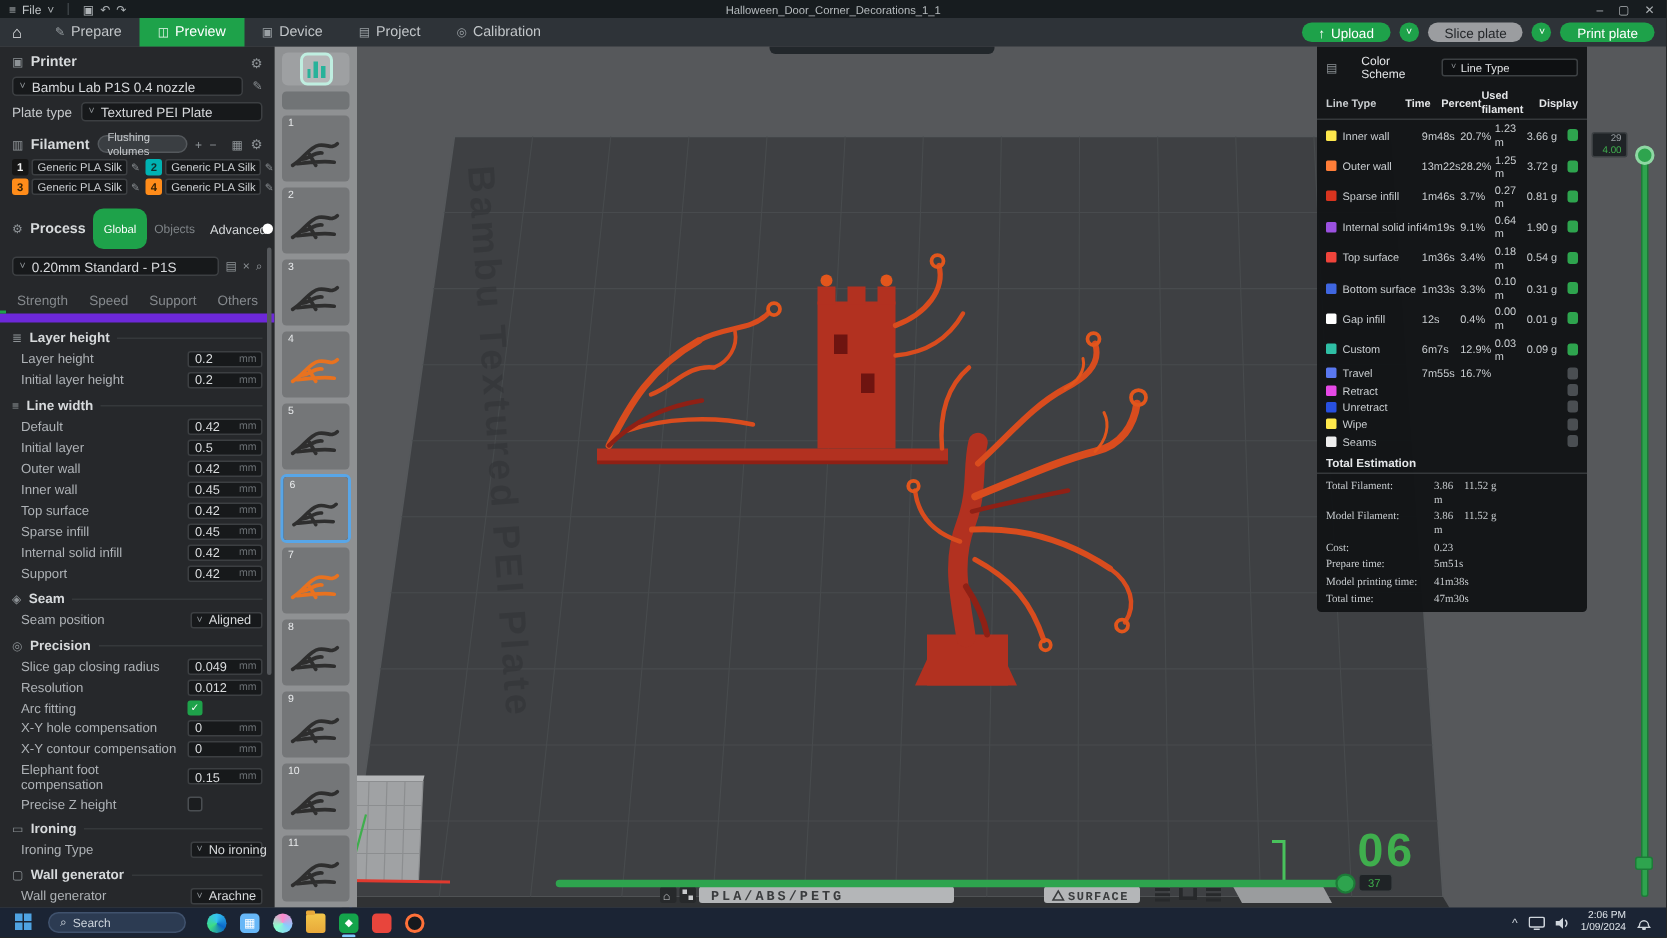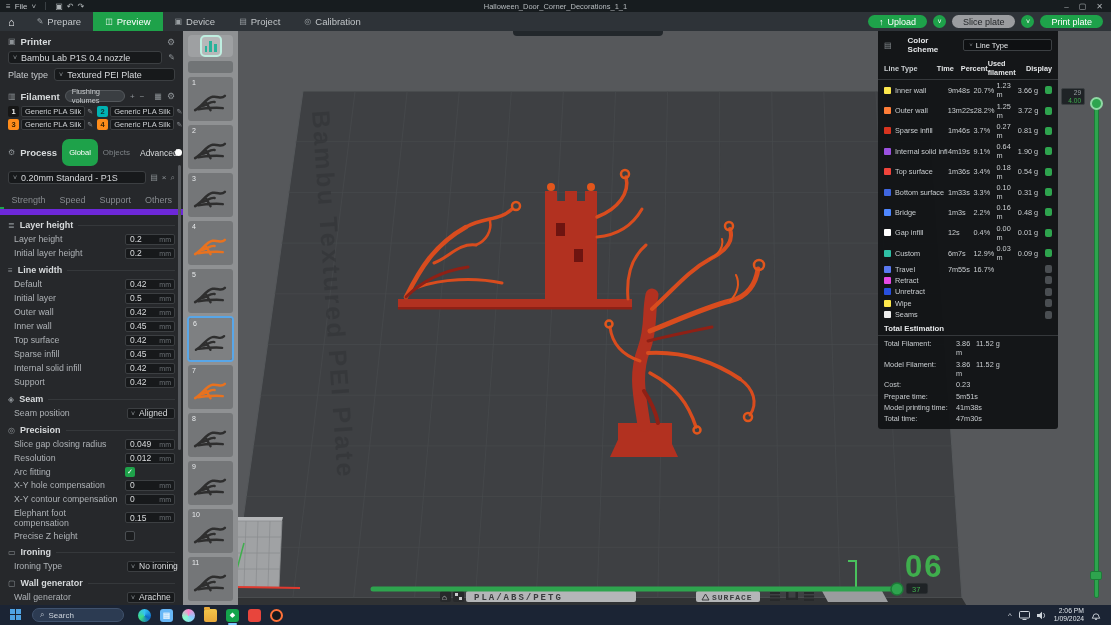--- a/index.html
+++ b/index.html
@@ -115,42 +115,42 @@
   .vslider-tip .l1{font-size:6.5px;color:#9aa0a4;}
   .vslider-tip .l2{font-size:6.5px;color:#3fae4d;}
   .vslider-low{position:absolute;top:571px;right:9px;width:12px;height:9px;border-radius:2px;background:#2ea44e;
     border:1px solid #1d7a38;z-index:33;}
 
   
   .cspanel{position:absolute;top:31px;left:878px;width:180px;background:rgba(18,20,22,.96);z-index:34;
     color:#c9cdd0;padding:3px 0 4px 0;border-radius:0 0 3px 3px;}
   .cs-head{display:flex;align-items:center;gap:4px;padding:2px 6px;}
   .cs-head .h-ic{font-size:8px;color:#8e9397;}
-  .cs-head .h-t{font-weight:bold;font-size:8px;color:#e4e6e8;padding-left:12px;}
+  .cs-head .h-t{font-weight:normal;font-size:8px;color:#e4e6e8;padding-left:12px;}
   .cs-mode{margin-left:auto;display:flex;align-items:center;gap:3px;background:#0e1012;border:1px solid #3c4043;
     border-radius:2px;height:12px;padding:0 5px;width:92px;font-size:7.5px;color:#e4e6e8;}
   .cs-mode .chev{color:#8e9397;font-size:6px;}
   .cs-cols{display:flex;align-items:center;padding:3px 6px 2px 6px;font-weight:bold;font-size:7.3px;color:#e4e6e8;
     border-bottom:1px solid #35383b;}
   .cs-row{display:flex;align-items:center;padding:1.2px 6px;font-size:7.3px;}
   .c-sw{width:7px;height:7px;border-radius:1px;margin-right:4px;flex:0 0 auto;}
   .c-label{width:62px;color:#c9cdd0;white-space:nowrap;overflow:hidden;}
   .c-time{width:30px;}
   .c-pct{width:27px;}
   .c-f1{width:25px;}
   .c-f2{width:25px;}
   .c-ck{width:8px;height:8px;border-radius:2px;background:#4a4e52;margin-left:6px;display:flex;align-items:center;
     justify-content:center;font-size:6px;color:#fff;}
   .c-ck.on{background:#2ea44e;}
   .cs-cols .c-label{width:66px;}
   .cs-cols .c-time{width:30px;}
   .cs-cols .c-pct{width:29px;}
   .cs-cols .c-used{width:48px;}
   .tot-title{font-weight:bold;font-size:7.8px;color:#e4e6e8;padding:4px 6px 2px 6px;border-bottom:1px solid #35383b;margin-bottom:2px;}
-  .tot-row{display:flex;padding:1.2px 6px;font-size:7.3px;color:#c9cdd0;}
+  .tot-row{display:flex;padding:1.2px 6px;font-size:7.3px;color:#c9cdd0;font-family:Liberation Serif, serif;}
   .t-label{width:72px;}
   .t-v1{width:20px;}
   .t-v2{width:34px;}
 
   
   .taskbar{position:absolute;left:0;right:0;bottom:0;height:20px;background:#1b2434;z-index:50;
     display:flex;align-items:center;color:#cfd5dc;}
   .start{margin-left:10px;width:12px;height:12px;display:grid;grid-template-columns:5px 5px;grid-template-rows:5px 5px;gap:1px;}
   .start i{background:#4fa3e3;display:block;}
   .search-pill{margin-left:10px;width:92px;height:14px;border-radius:8px;background:#2c3b52;border:1px solid #40526d;
@@ -830,29 +830,20 @@
         <div class="cs-row">
           <span class="c-sw" style="background: rgb(63, 102, 224);"></span>
           <span class="c-label">Bottom surface</span>
           <span class="c-time">1m33s</span>
           <span class="c-pct">3.3%</span>
           <span class="c-f1">0.10 m</span>
           <span class="c-f2">0.31 g</span>
           <span class="c-ck on"></span>
         </div>
         <div class="cs-row">
-          <span class="c-sw" style="background: rgb(79, 135, 255);"></span>
-          <span class="c-label">Bridge</span>
-          <span class="c-time">1m3s</span>
-          <span class="c-pct">2.2%</span>
-          <span class="c-f1">0.16 m</span>
-          <span class="c-f2">0.48 g</span>
-          <span class="c-ck on"></span>
-        </div>
-        <div class="cs-row">
           <span class="c-sw" style="background: rgb(255, 255, 255);"></span>
           <span class="c-label">Gap infill</span>
           <span class="c-time">12s</span>
           <span class="c-pct">0.4%</span>
           <span class="c-f1">0.00 m</span>
           <span class="c-f2">0.01 g</span>
           <span class="c-ck on"></span>
         </div>
         <div class="cs-row">
           <span class="c-sw" style="background: rgb(47, 191, 165);"></span>

